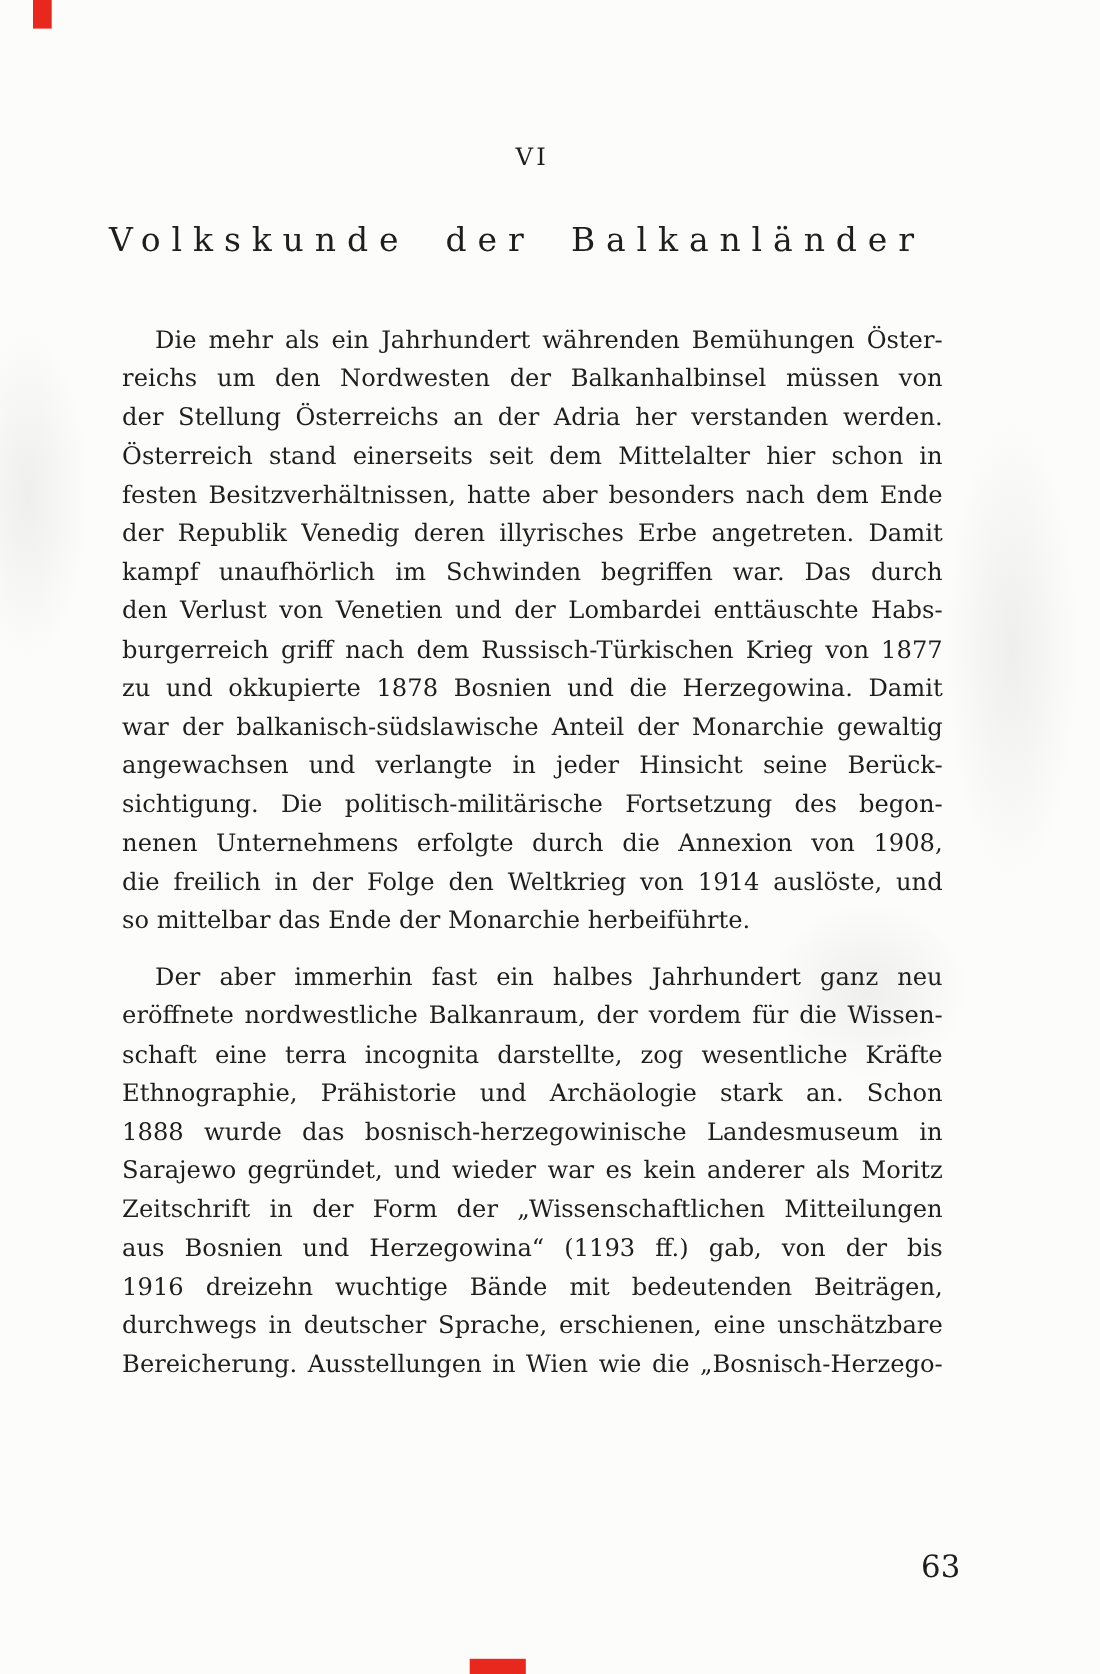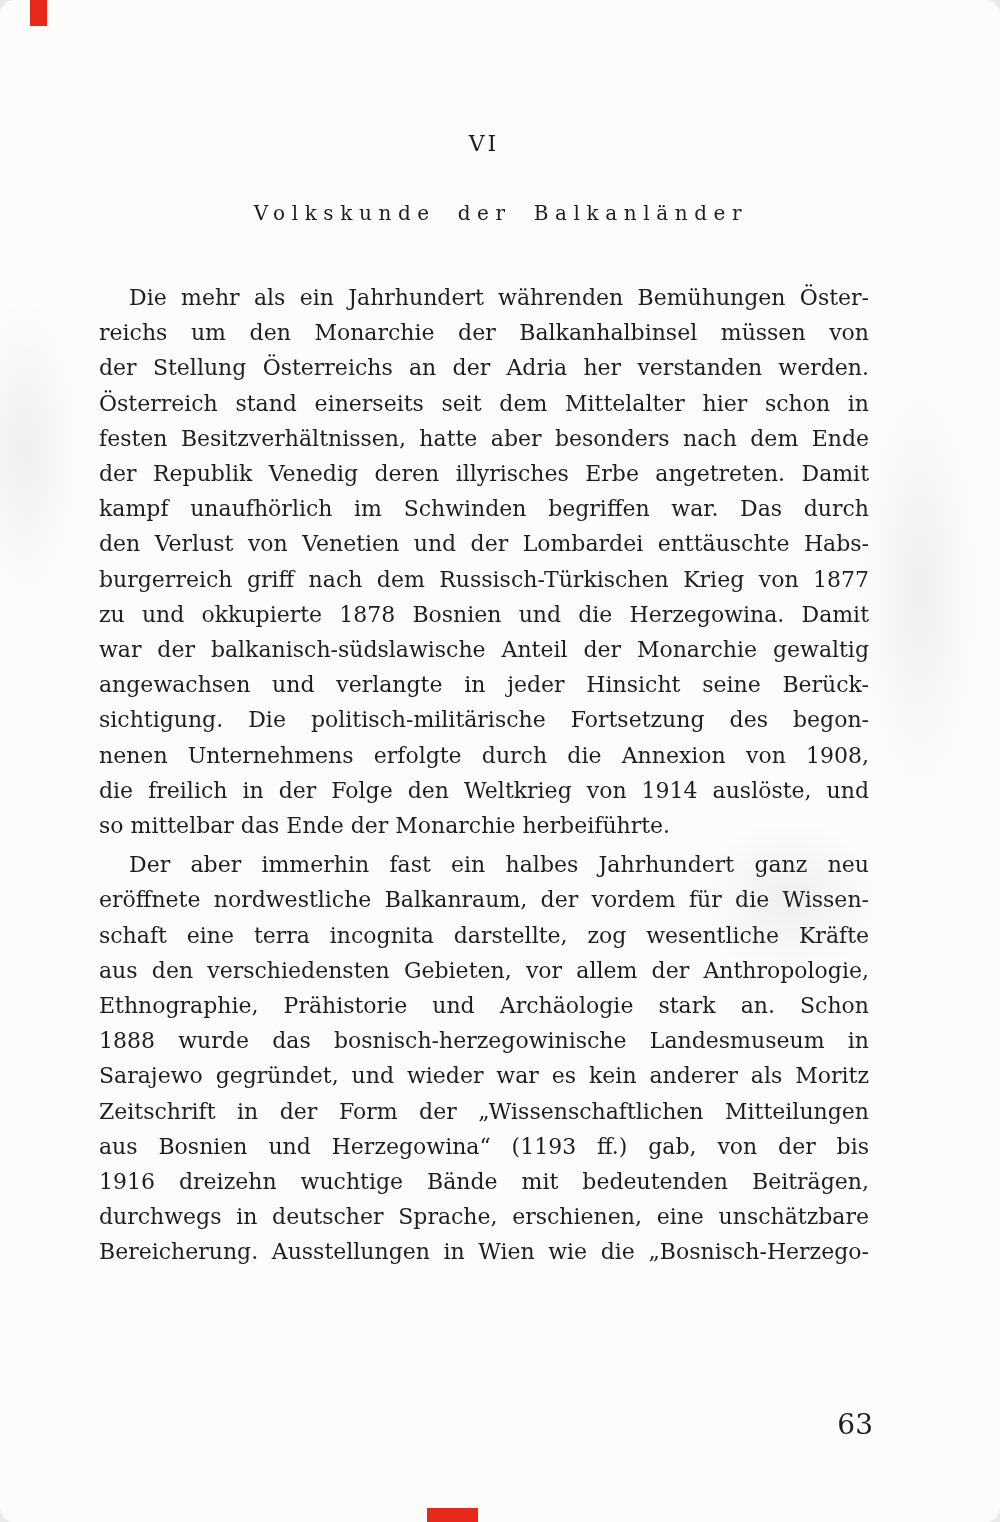--- a/index.html
+++ b/index.html
@@ -10,21 +10,20 @@
   }
   .page {
     position: relative;
     width: 1000px;
     height: 1522px;
     margin: 0 auto;
     background: #fcfcfa;
     overflow: hidden;
     font-family: "DejaVu Serif", "Liberation Serif", serif;
     color: #1e1e1e;
-    border-radius: 14px;
   }
   
   .smudge {
     position: absolute;
     border-radius: 50%;
     background: radial-gradient(closest-side, rgba(120,120,118,0.10), rgba(120,120,118,0));
     pointer-events: none;
   }
   .smudge.s1 { left: 860px; top: 380px; width: 120px; height: 420px; }
   .smudge.s2 { left: -30px; top: 300px; width: 110px; height: 300px; }
@@ -46,38 +45,38 @@
     position: absolute;
     left: 95px;
     width: 778px;
     top: 131px;
     text-align: center;
     font-size: 22px;
     letter-spacing: 3px;
   }
   .page-title {
     position: absolute;
-    left: 112px;
+    left: 81px;
     width: 778px;
     top: 201px;
     text-align: center;
-    font-size: 20px;
+    font-size: 30px;
     letter-spacing: 0.33em;
     word-spacing: 0.45em;
     white-space: nowrap;
   }
   .page-body {
     position: absolute;
     left: 95px;
     top: 276px;
     width: 778px;
     font-size: 22px;
     line-height: 35.2px;
   }
-  .paragraph { margin: 4px; }
+  .paragraph { margin: 16px; }
   .line {
     text-align: justify;
     text-align-last: justify;
     white-space: normal;
   }
   .line.first {
     text-indent: 30px;
   }
   .line.lastleft {
     text-align-last: left;
@@ -105,41 +104,40 @@
   <div class="scan-mark top"></div>
   <div class="scan-mark bottom"></div>
 
   <div class="chapter-number">VI</div>
 
   <div class="page-title">Volkskunde der Balkanländer</div>
 
   <div class="page-body">
       <div class="paragraph">
         <div class="line first">Die mehr als ein Jahrhundert währenden Bemühungen Öster-</div>
-        <div class="line">reichs um den Monarchie der Balkanhalbinsel müssen von</div>
+        <div class="line">reichs um den Nordwesten der Balkanhalbinsel müssen von</div>
         <div class="line">der Stellung Österreichs an der Adria her verstanden werden.</div>
         <div class="line">Österreich stand einerseits seit dem Mittelalter hier schon in</div>
         <div class="line">festen Besitzverhältnissen, hatte aber besonders nach dem Ende</div>
         <div class="line">der Republik Venedig deren illyrisches Erbe angetreten. Damit</div>
         <div class="line">kampf unaufhörlich im Schwinden begriffen war. Das durch</div>
         <div class="line">den Verlust von Venetien und der Lombardei enttäuschte Habs-</div>
         <div class="line">burgerreich griff nach dem Russisch-Türkischen Krieg von 1877</div>
         <div class="line">zu und okkupierte 1878 Bosnien und die Herzegowina. Damit</div>
         <div class="line">war der balkanisch-südslawische Anteil der Monarchie gewaltig</div>
         <div class="line">angewachsen und verlangte in jeder Hinsicht seine Berück-</div>
         <div class="line">sichtigung. Die politisch-militärische Fortsetzung des begon-</div>
         <div class="line">nenen Unternehmens erfolgte durch die Annexion von 1908,</div>
         <div class="line">die freilich in der Folge den Weltkrieg von 1914 auslöste, und</div>
         <div class="line lastleft">so mittelbar das Ende der Monarchie herbeiführte.</div>
       </div>
       <div class="paragraph">
         <div class="line first">Der aber immerhin fast ein halbes Jahrhundert ganz neu</div>
         <div class="line">eröffnete nordwestliche Balkanraum, der vordem für die Wissen-</div>
         <div class="line">schaft eine terra incognita darstellte, zog wesentliche Kräfte</div>
-        <div class="line">aus den verschiedensten Gebieten, vor allem der Anthropologie,</div>
         <div class="line">Ethnographie, Prähistorie und Archäologie stark an. Schon</div>
         <div class="line">1888 wurde das bosnisch-herzegowinische Landesmuseum in</div>
         <div class="line">Sarajewo gegründet, und wieder war es kein anderer als Moritz</div>
         <div class="line">Zeitschrift in der Form der „Wissenschaftlichen Mitteilungen</div>
         <div class="line">aus Bosnien und Herzegowina“ (1193 ff.) gab, von der bis</div>
         <div class="line">1916 dreizehn wuchtige Bände mit bedeutenden Beiträgen,</div>
         <div class="line">durchwegs in deutscher Sprache, erschienen, eine unschätzbare</div>
         <div class="line">Bereicherung. Ausstellungen in Wien wie die „Bosnisch-Herzego-</div>
       </div>
     </div>

